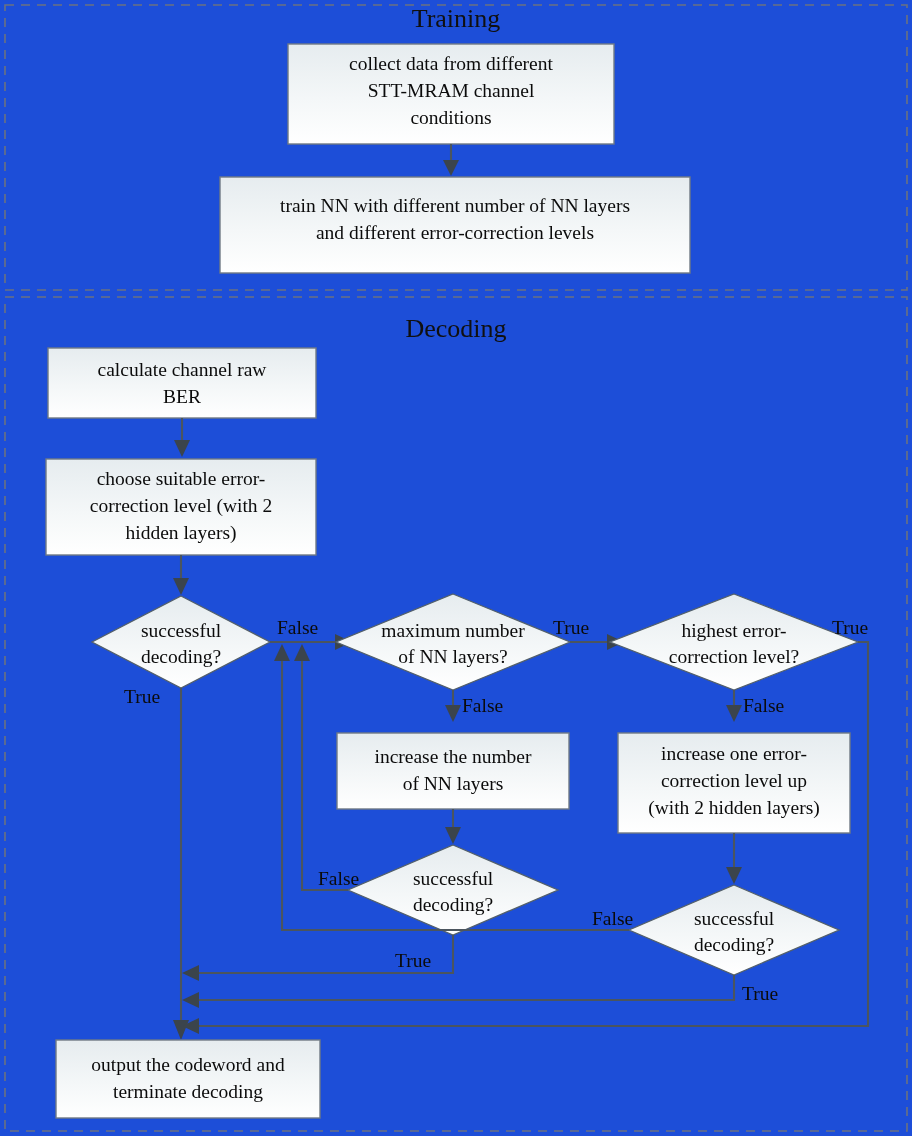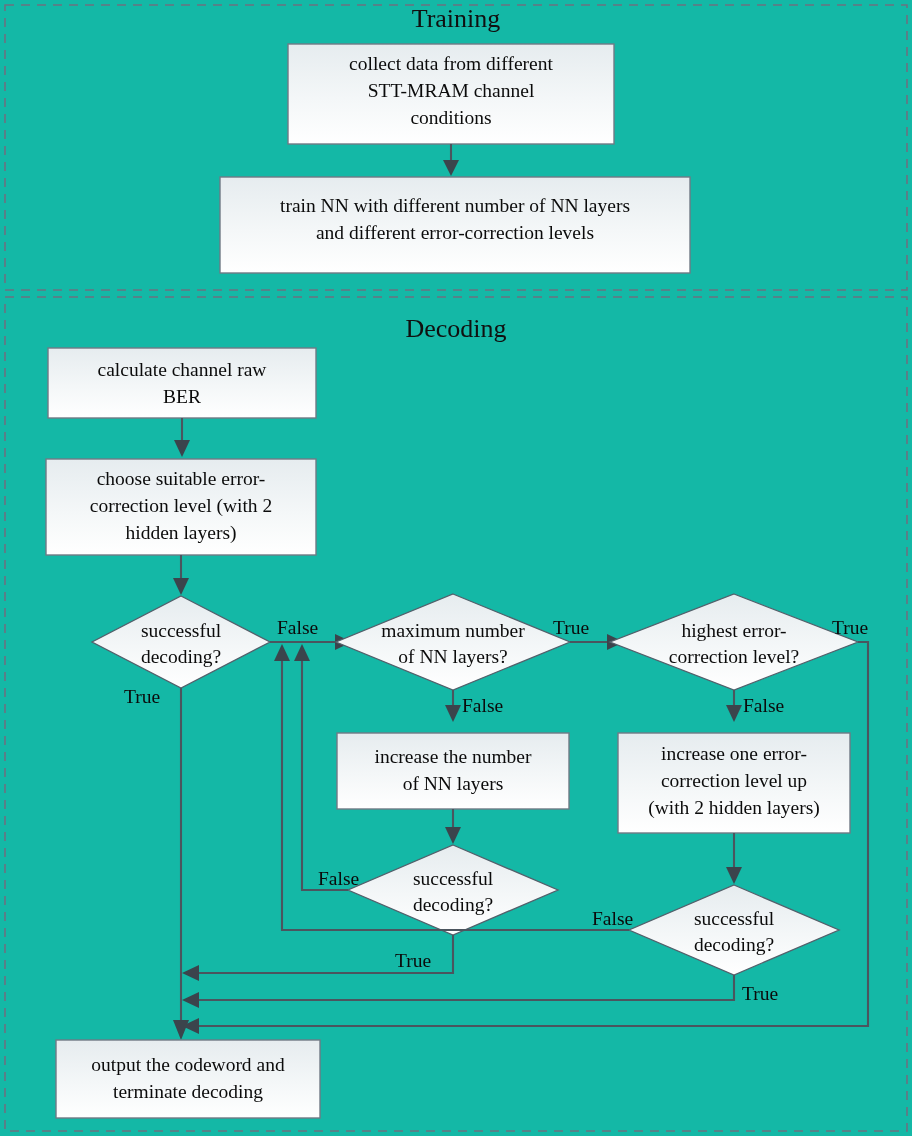--- a/index.html
+++ b/index.html
@@ -4,21 +4,21 @@
 <style>
   html, body {
     margin: 0;
     padding: 0;
     background: #ffffff;
   }
   #page {
     position: relative;
     width: 912px;
     height: 1136px;
-    background: #14b8a6;
+    background: #1d4ed8;
     font-family: "Liberation Serif", "DejaVu Serif", serif;
     overflow: hidden;
   }
   svg#flow {
     position: absolute;
     top: 0;
     left: 0;
     width: 912px;
     height: 1136px;
   }

